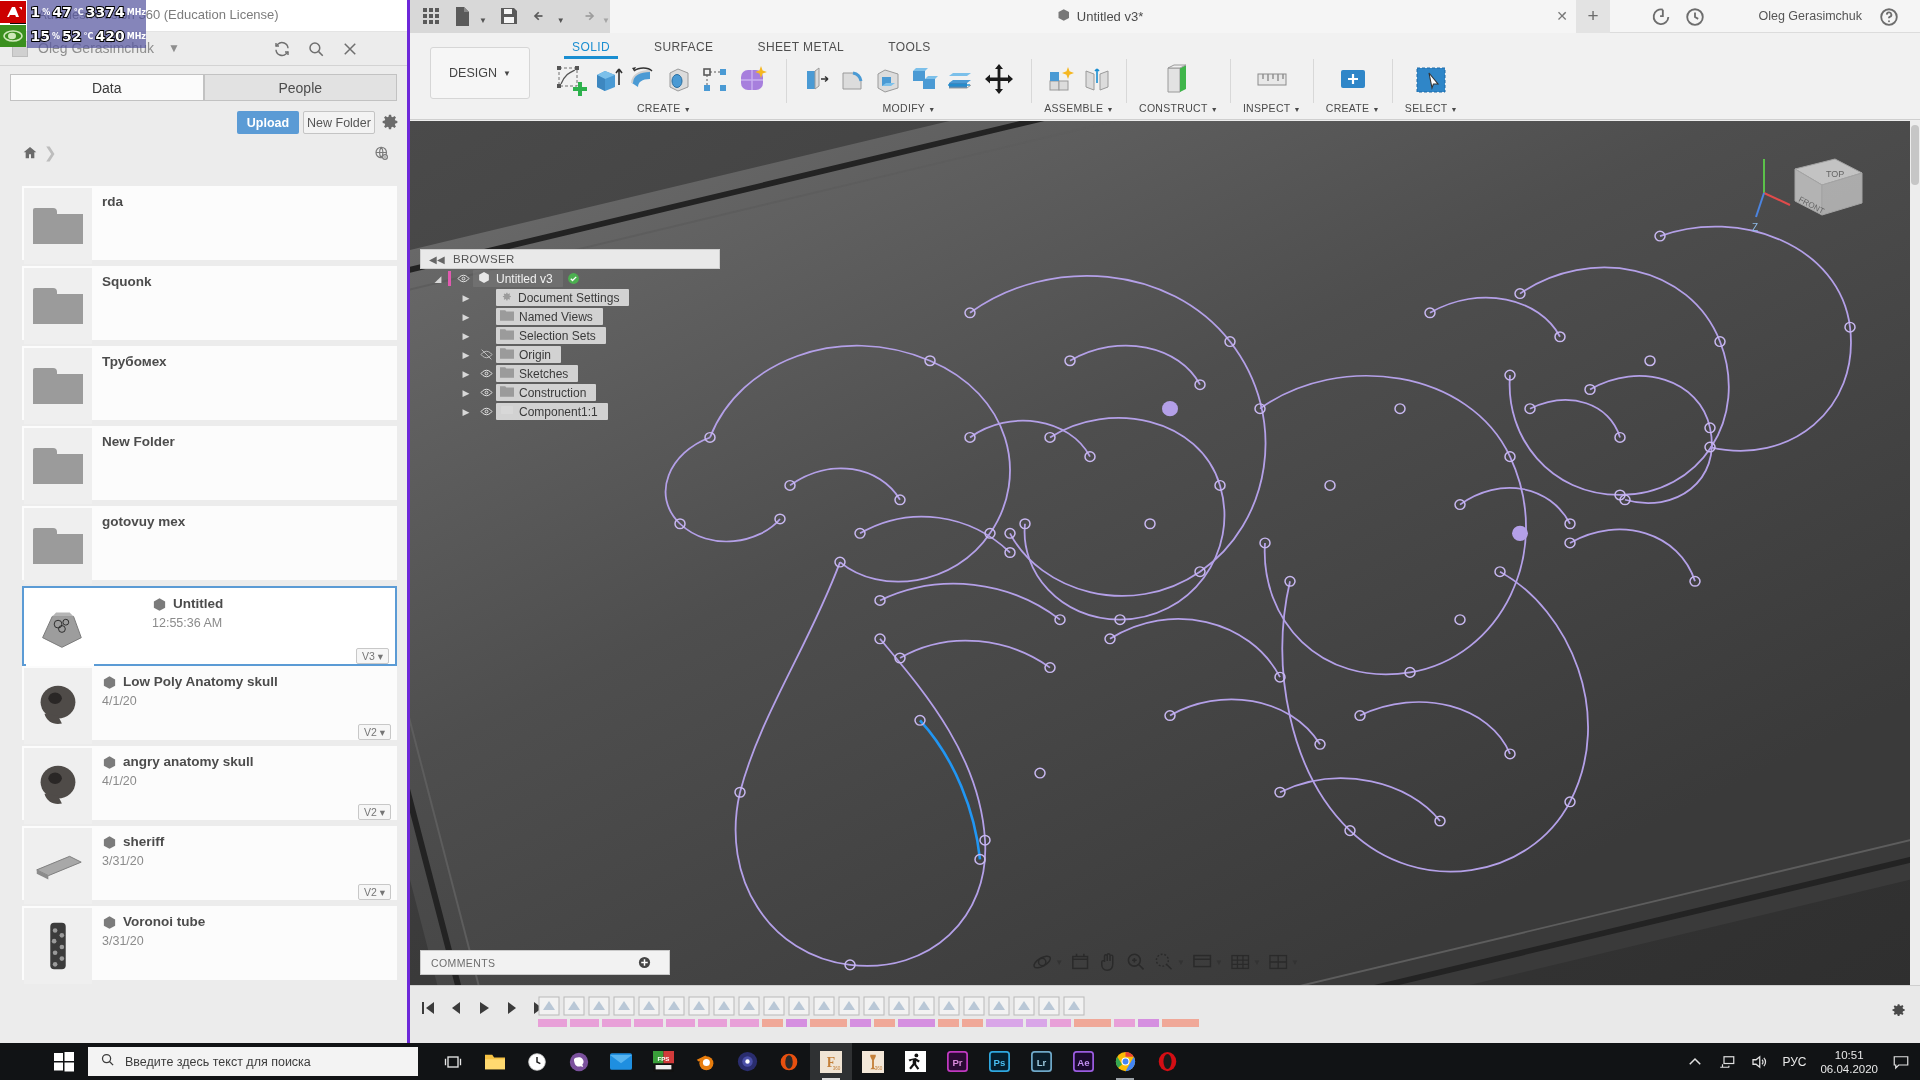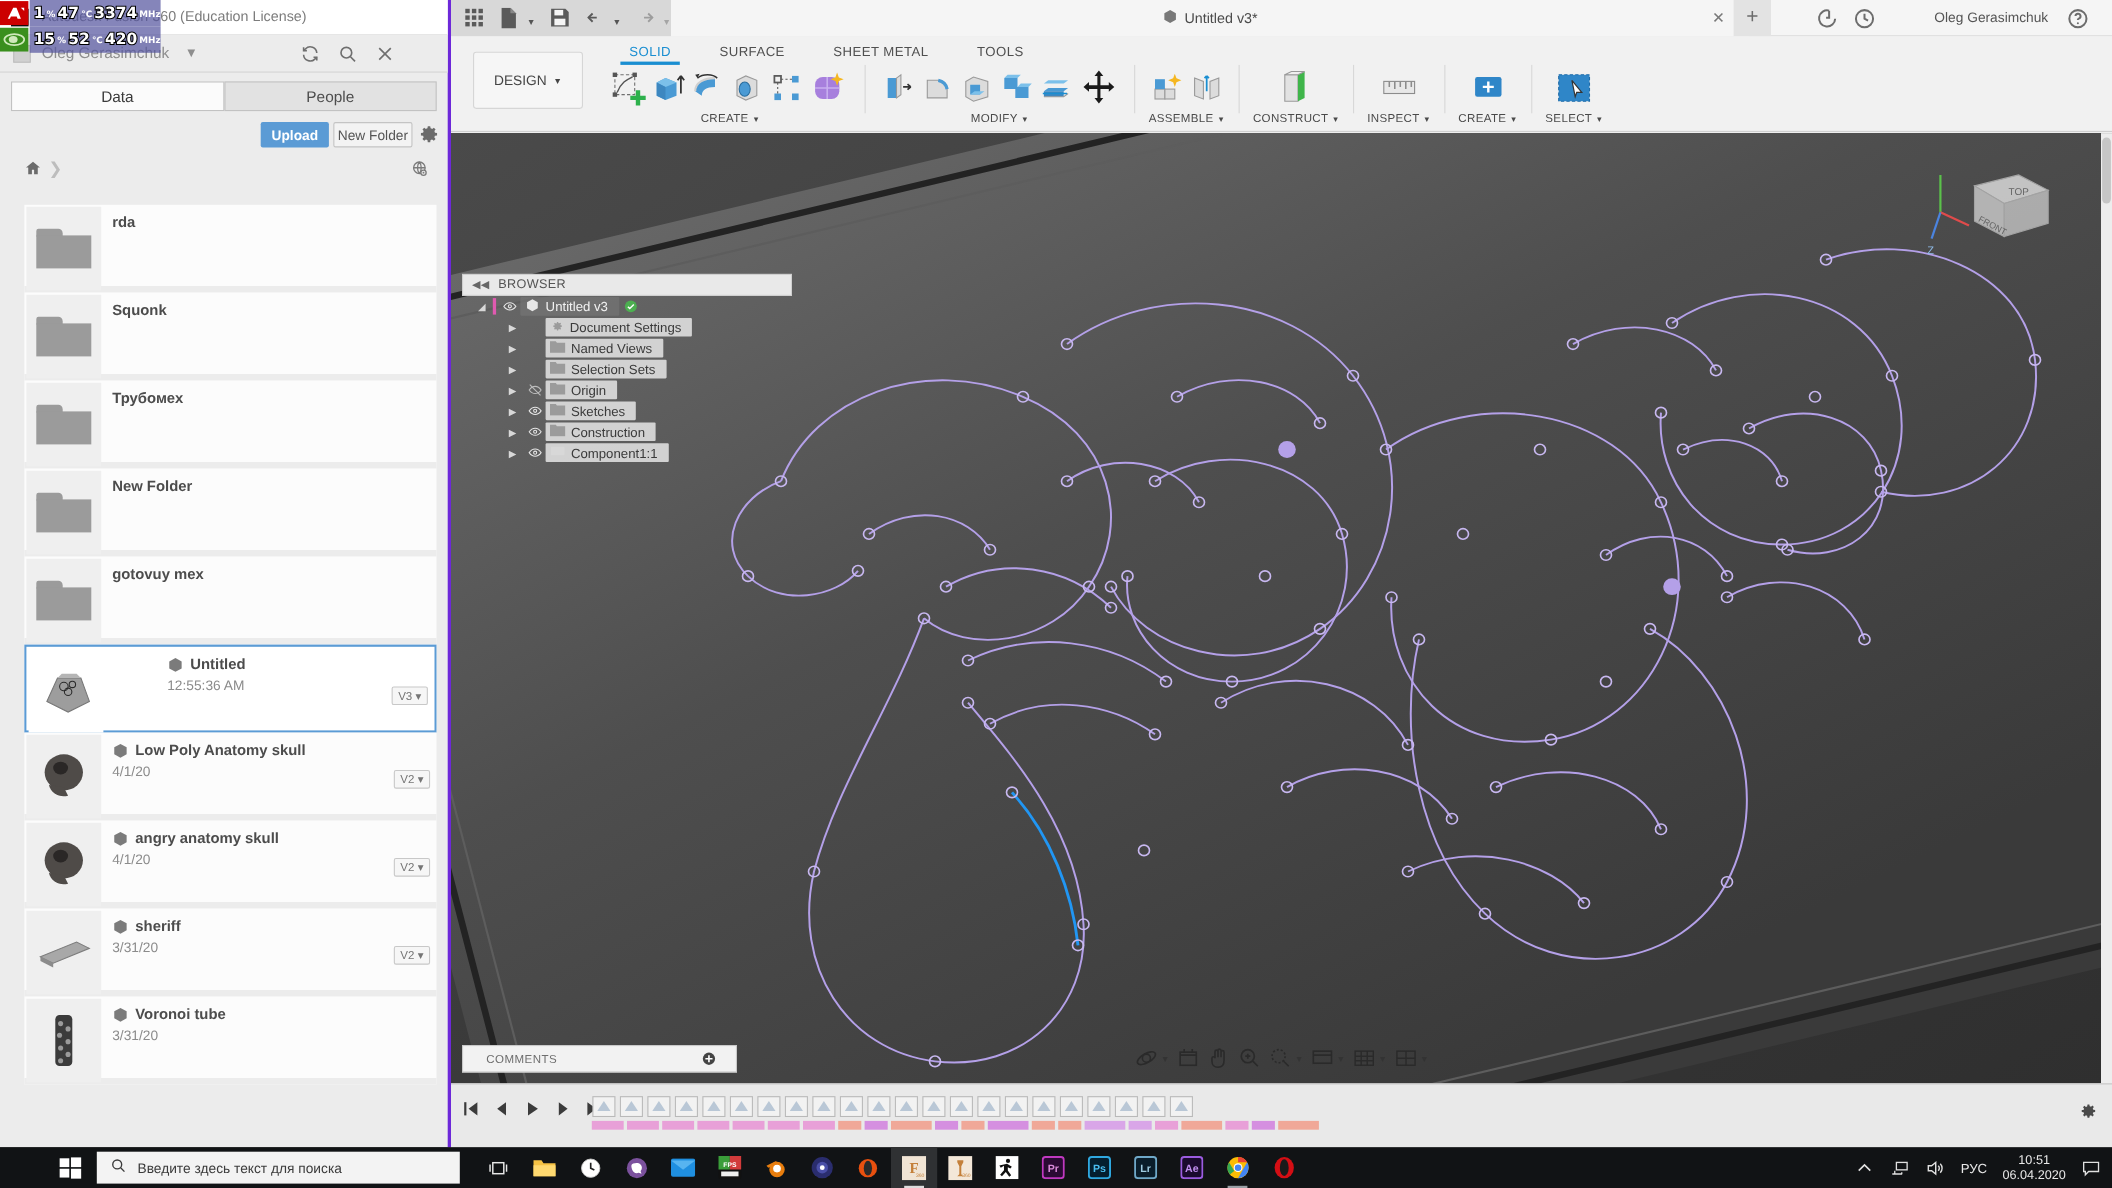--- a/index.html
+++ b/index.html
@@ -91,21 +91,21 @@
     display:flex; align-items:center; justify-content:center; flex: 0 0 68px;
   }
   .dp-item.sel .dp-thumb { background: #fff; }
   .folder-glyph { width: 50px; height: 36px; position: relative; }
   .folder-glyph .tab { position:absolute; left:0; top:0; width:24px; height:7px; background:#9b9b9b; border-radius:2px 4px 0 0;}
   .folder-glyph .body{ position:absolute; left:0; top:6px; width:50px; height:30px; background:#9b9b9b;}
   .dp-meta { padding: 8px 0 0 10px; }
   .dp-name { font-size: 13.5px; color: #4c4c4c; font-weight: bold; display:flex; align-items:center; gap:6px;}
   .dp-date { font-size: 12.5px; color: #8b8b8b; margin-top: 5px; }
   .dp-ver {
-    position: absolute; right: 6px; bottom: 23px; font-size: 10.5px; color: #757575;
+    position: absolute; right: 6px; bottom: 0; font-size: 10.5px; color: #757575;
     border: 1px solid #c8c8c8; background: #f6f6f6; padding: 1px 5px; border-radius: 2px;
   }
   .cubeicon { width: 15px; height: 14px; flex: 0 0 15px;}
   .minithumb { width: 58px; height: 58px; border-radius: 2px; }
 
   
   #fusion {
     position: absolute; left: 410px; top: 0; right: 0; bottom: 37px;
     background: #eeeeee;
   }
@@ -184,21 +184,21 @@
   .tlabel { background: rgba(235,235,235,.82); color:#3a3a3a; padding: 1px 10px 1px 4px;
             display:flex; align-items:center; gap:5px; height:17px; border-radius:1px;}
   .tlabel.root { background: rgba(120,120,120,.6); color:#f2f2f2;}
   #browser .root-row { padding-left: 10px; }
 
   
   #comments {
     position: absolute; left: 10px; bottom: 10px; width: 250px; height: 25px;
     background: #f2f2f2; border: 1px solid #c9c9c9; z-index: 4;
     display:flex; align-items:center; color:#6e6e6e; font-size: 10.5px; letter-spacing:.4px;
-    padding-left: 21px;
+    padding-left: 10px;
   }
   #comments .plus { position:absolute; right: 18px; top: 5px; width:13px;height:13px;}
 
   
   #navbar {
     position: absolute; left: 50%; transform: translateX(-50%); bottom: 10px;
     height: 26px; display:flex; align-items:center; gap: 6px; z-index: 4;
   }
   .navi { width: 22px; height: 22px; cursor: pointer; }
   .navcaret { font-size: 8px; color:#333; margin-left:-4px; cursor:pointer;}

